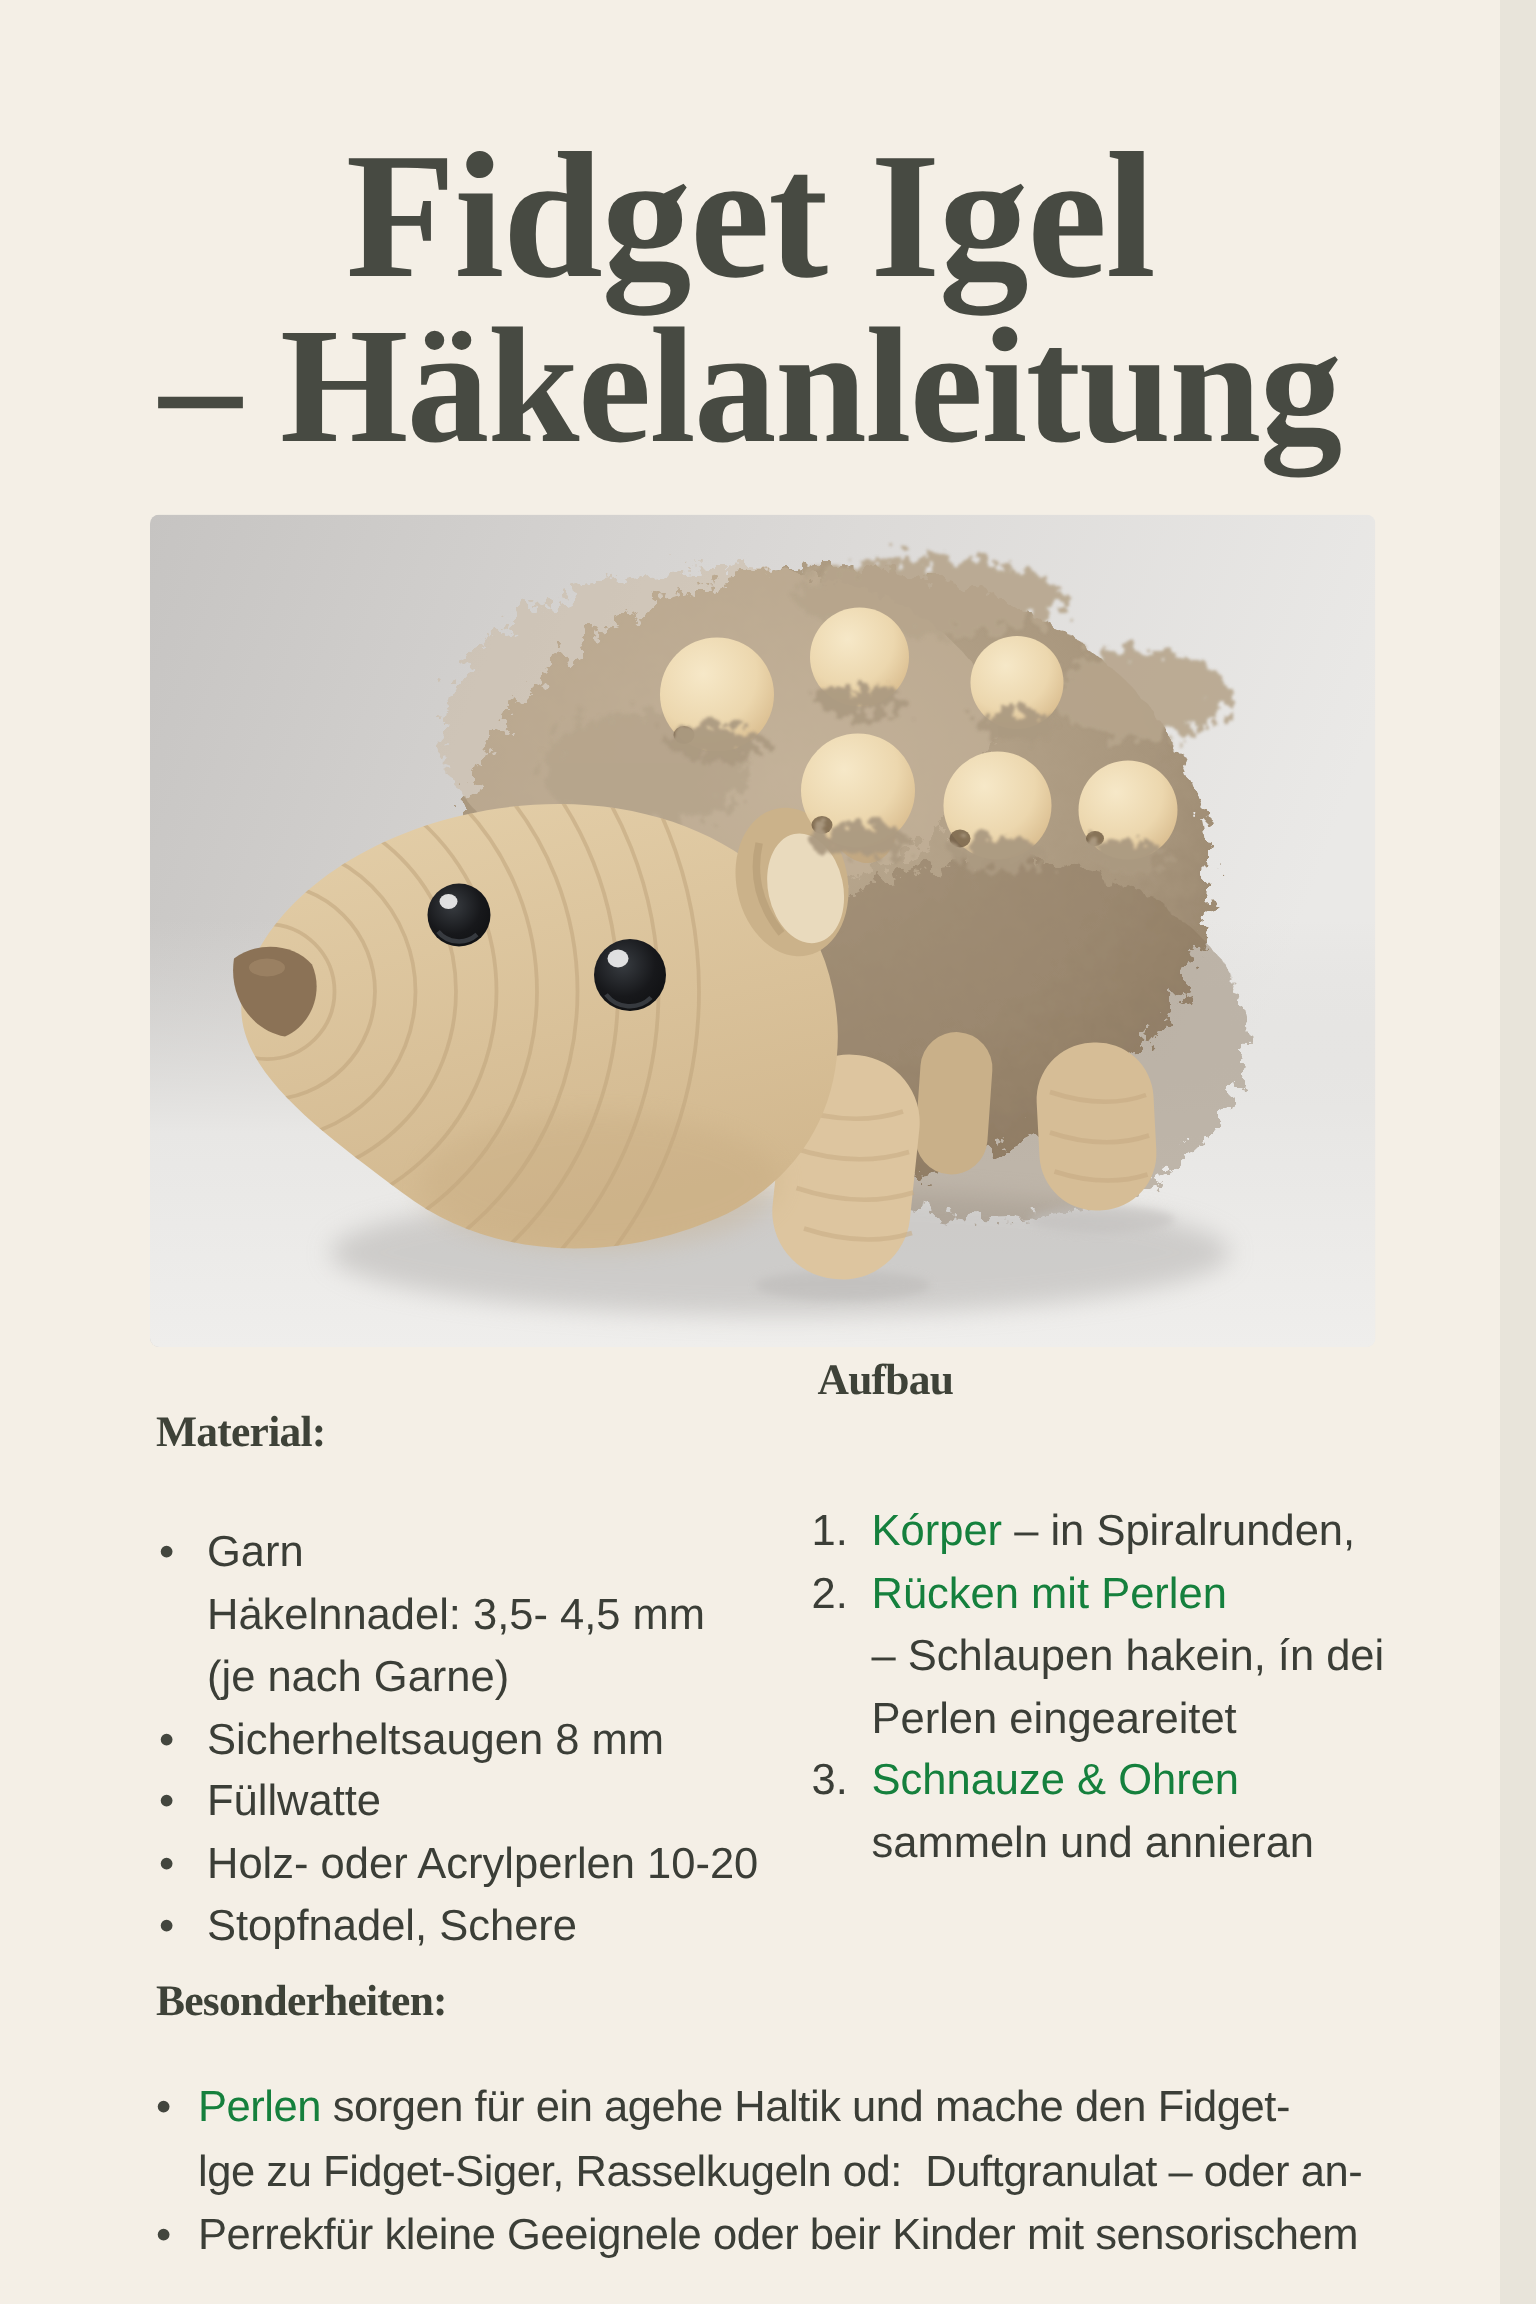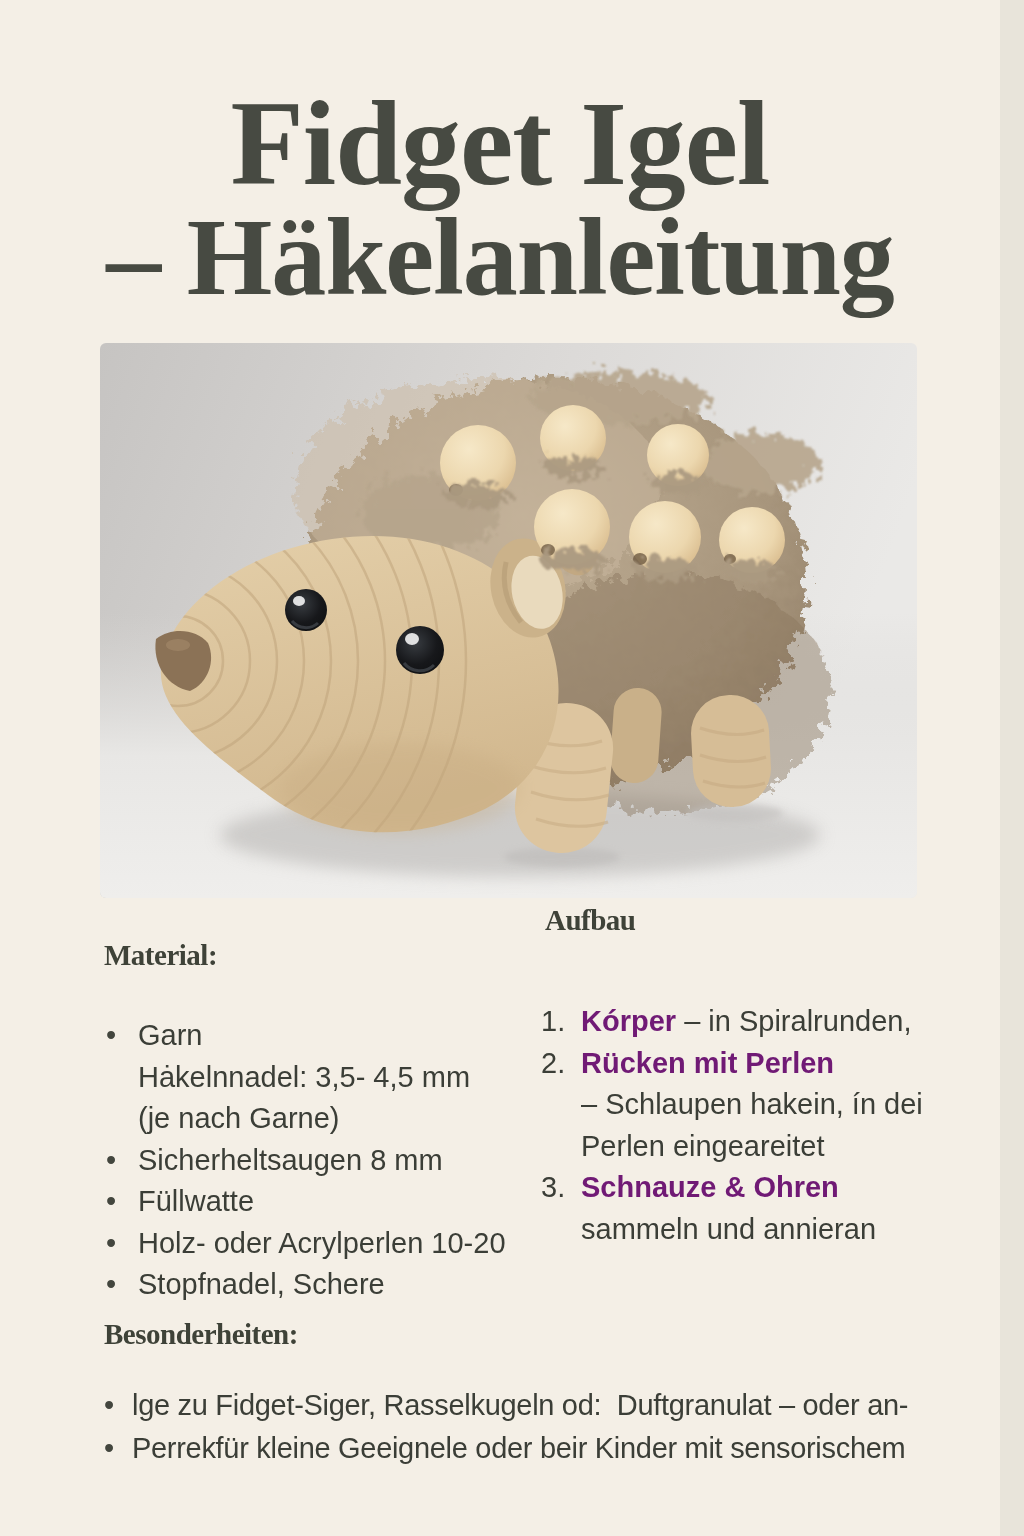--- a/index.html
+++ b/index.html
@@ -34,21 +34,21 @@
   #material-list { left:104px; top:1015px; width:440px; }
   #aufbau-list   { left:541px; top:1001px; width:460px; }
   #besonder-list { left:104px; top:1384px; width:900px; line-height:42.5px; letter-spacing:-0.3px; }
 
   .mi { position:relative; padding-left:34px; }
   .mi::before { content:"•"; position:absolute; left:2px; top:0; color:#43463e; }
 
   .step-first { display:flex; }
   .step-num   { flex:0 0 40px; width:40px; }
   .step-cont  { padding-left:40px; }
-  .b          { font-weight:700; color:#701a75; }
+  .b          { font-weight:400; color:#15803d; }
 
   .bi { position:relative; padding-left:28px; }
   .bi::before { content:"•"; position:absolute; left:0; top:0; color:#43463e; }
   .bl-line { white-space:pre-wrap; }
 </style>
 </head>
 <body>
 
 <div class="page">
 
@@ -243,20 +243,21 @@
         <span class="step-num">3.</span>
         <span><span class="b">Schnauze &amp; Ohren</span><span></span></span>
       </div>
       <div class="step-cont">sammeln und annieran</div>
     </div>
   </div>
 
   <div class="sec-h" id="h-besonder">Besonderheiten:</div>
   <div class="list" id="besonder-list">
     <div class="bi">
+      <div class="bl-line"><span class="b">Perlen</span><span> sorgen für ein agehe Haltik und mache den Fidget-</span></div>
       <div class="bl-line">lge zu Fidget-Siger, Rasselkugeln od:  Duftgranulat – oder an-</div>
     </div>
     <div class="bi">
       <div class="bl-line"><span class="b"></span><span>Perrekfür kleine Geeignele oder beir Kinder mit sensorischem</span></div>
     </div>
   </div>
 
 </div>
 
 </body></html>

